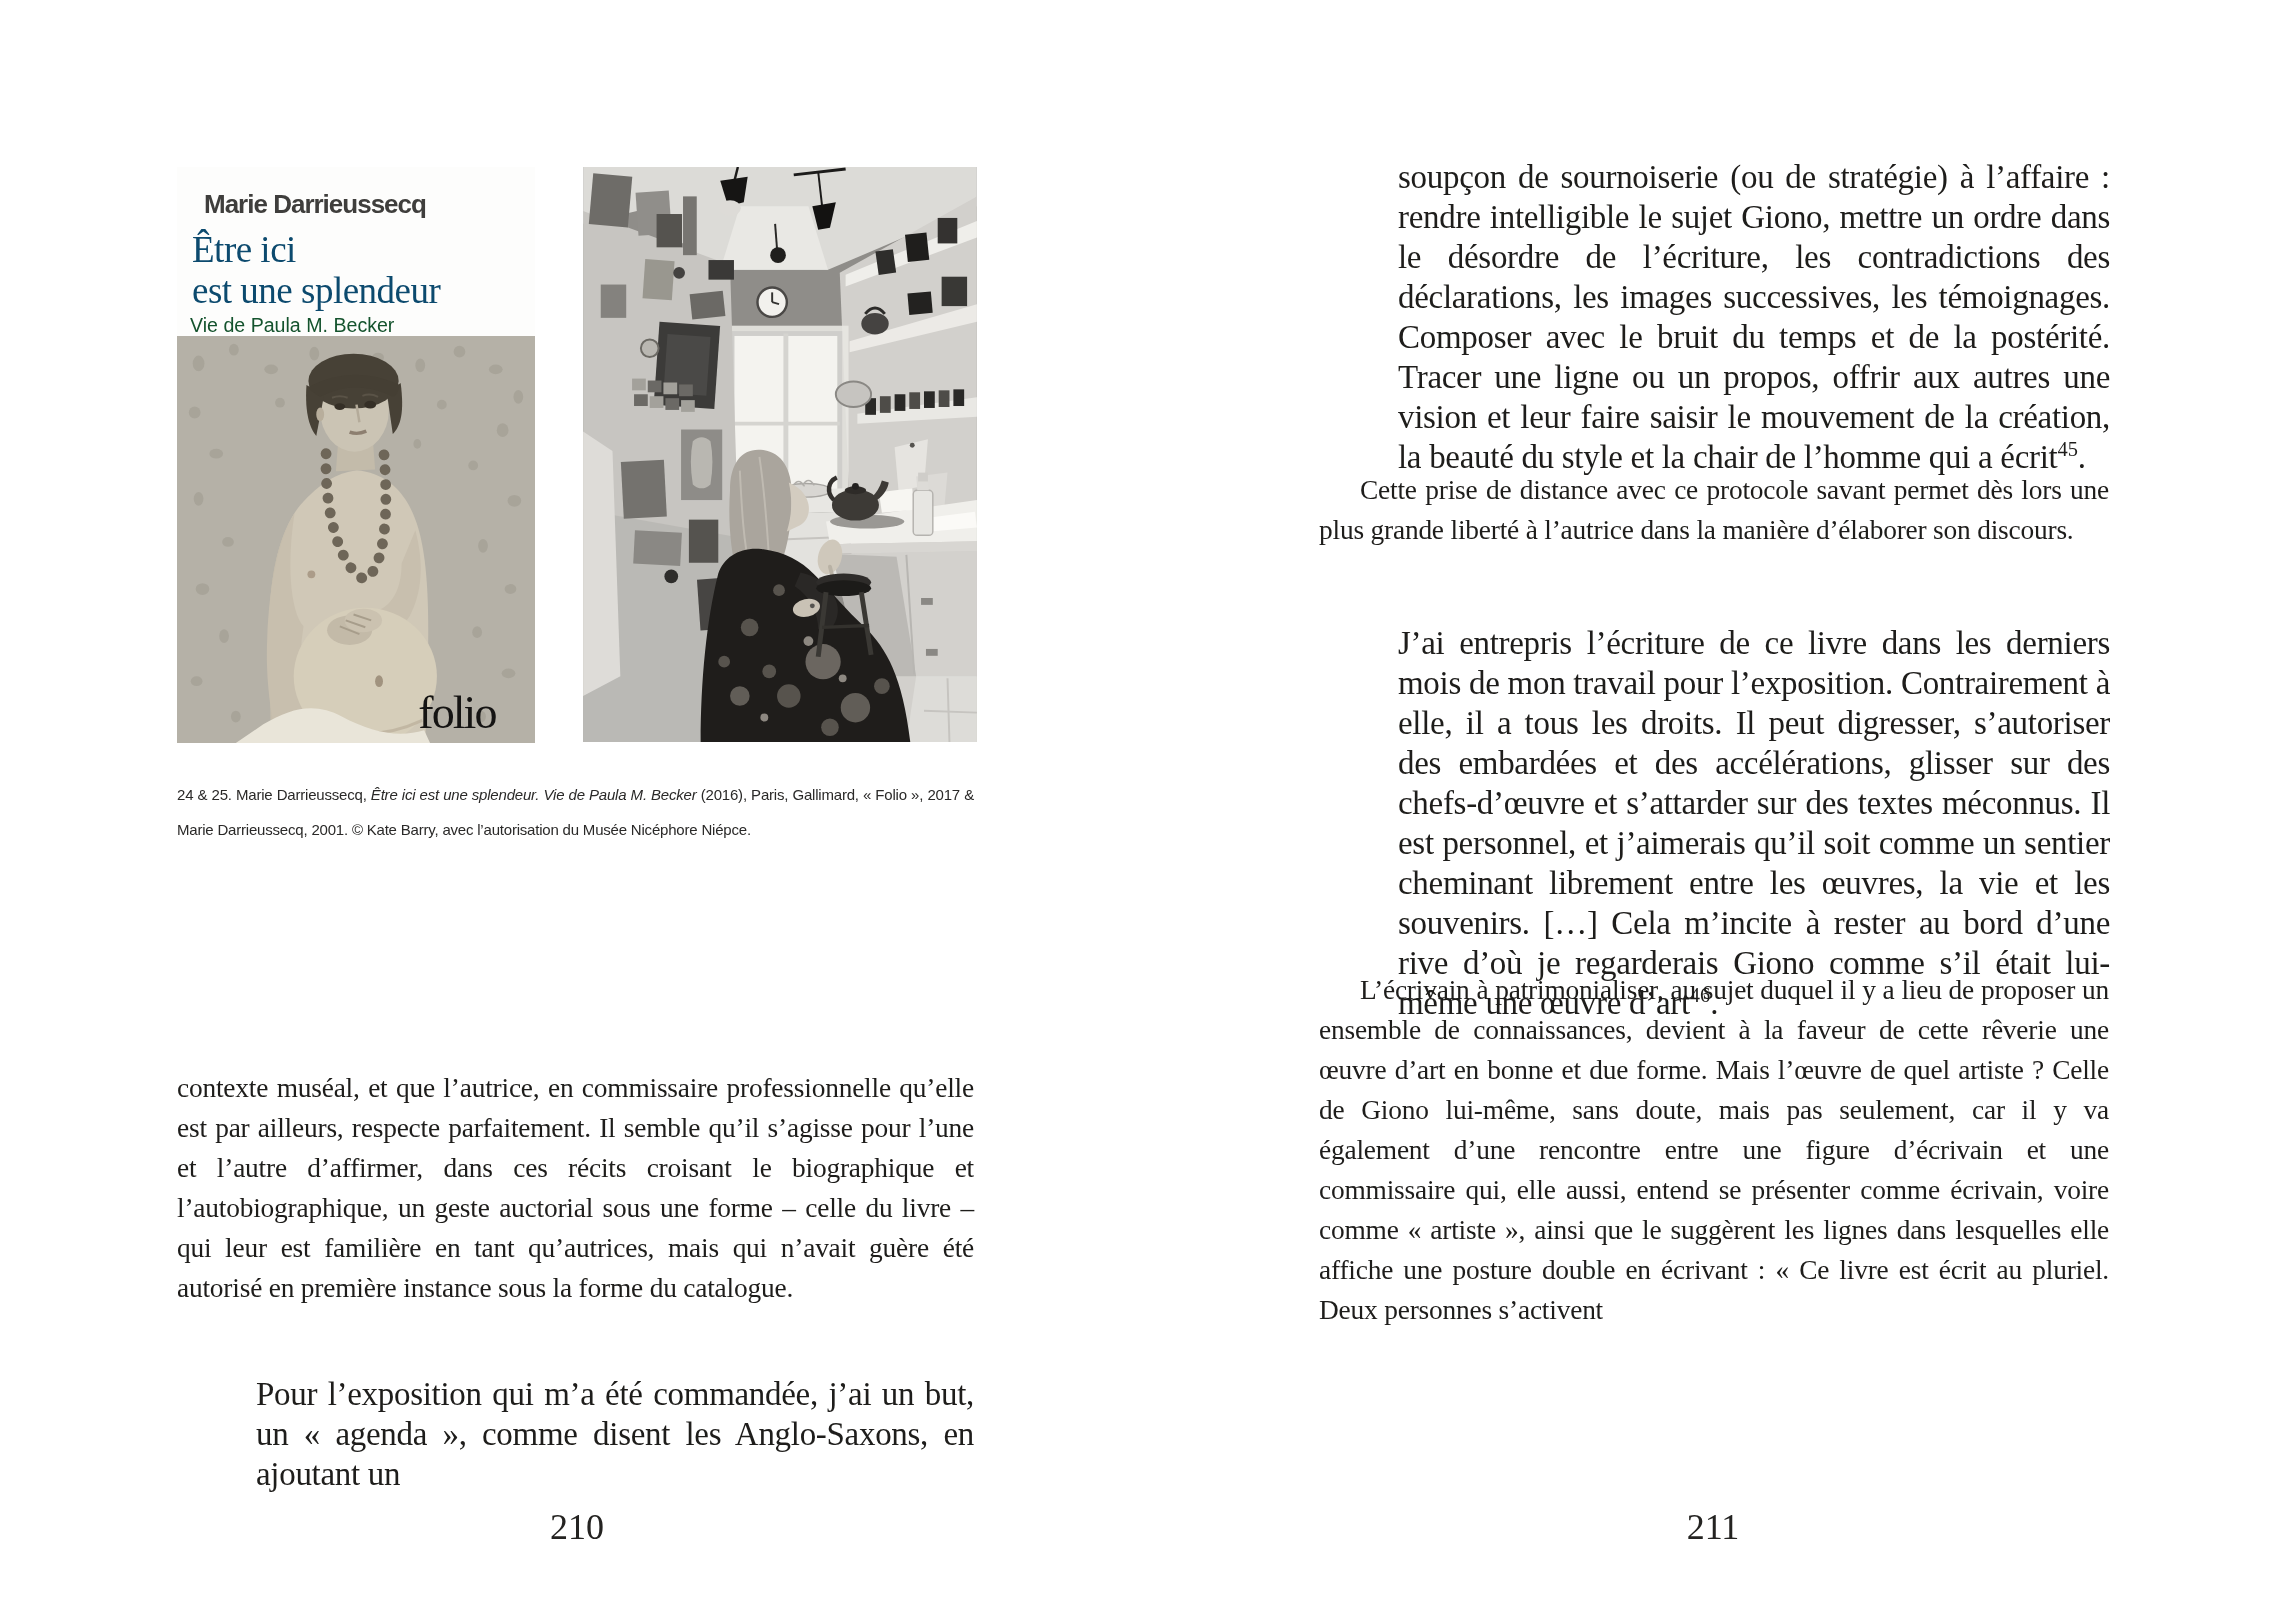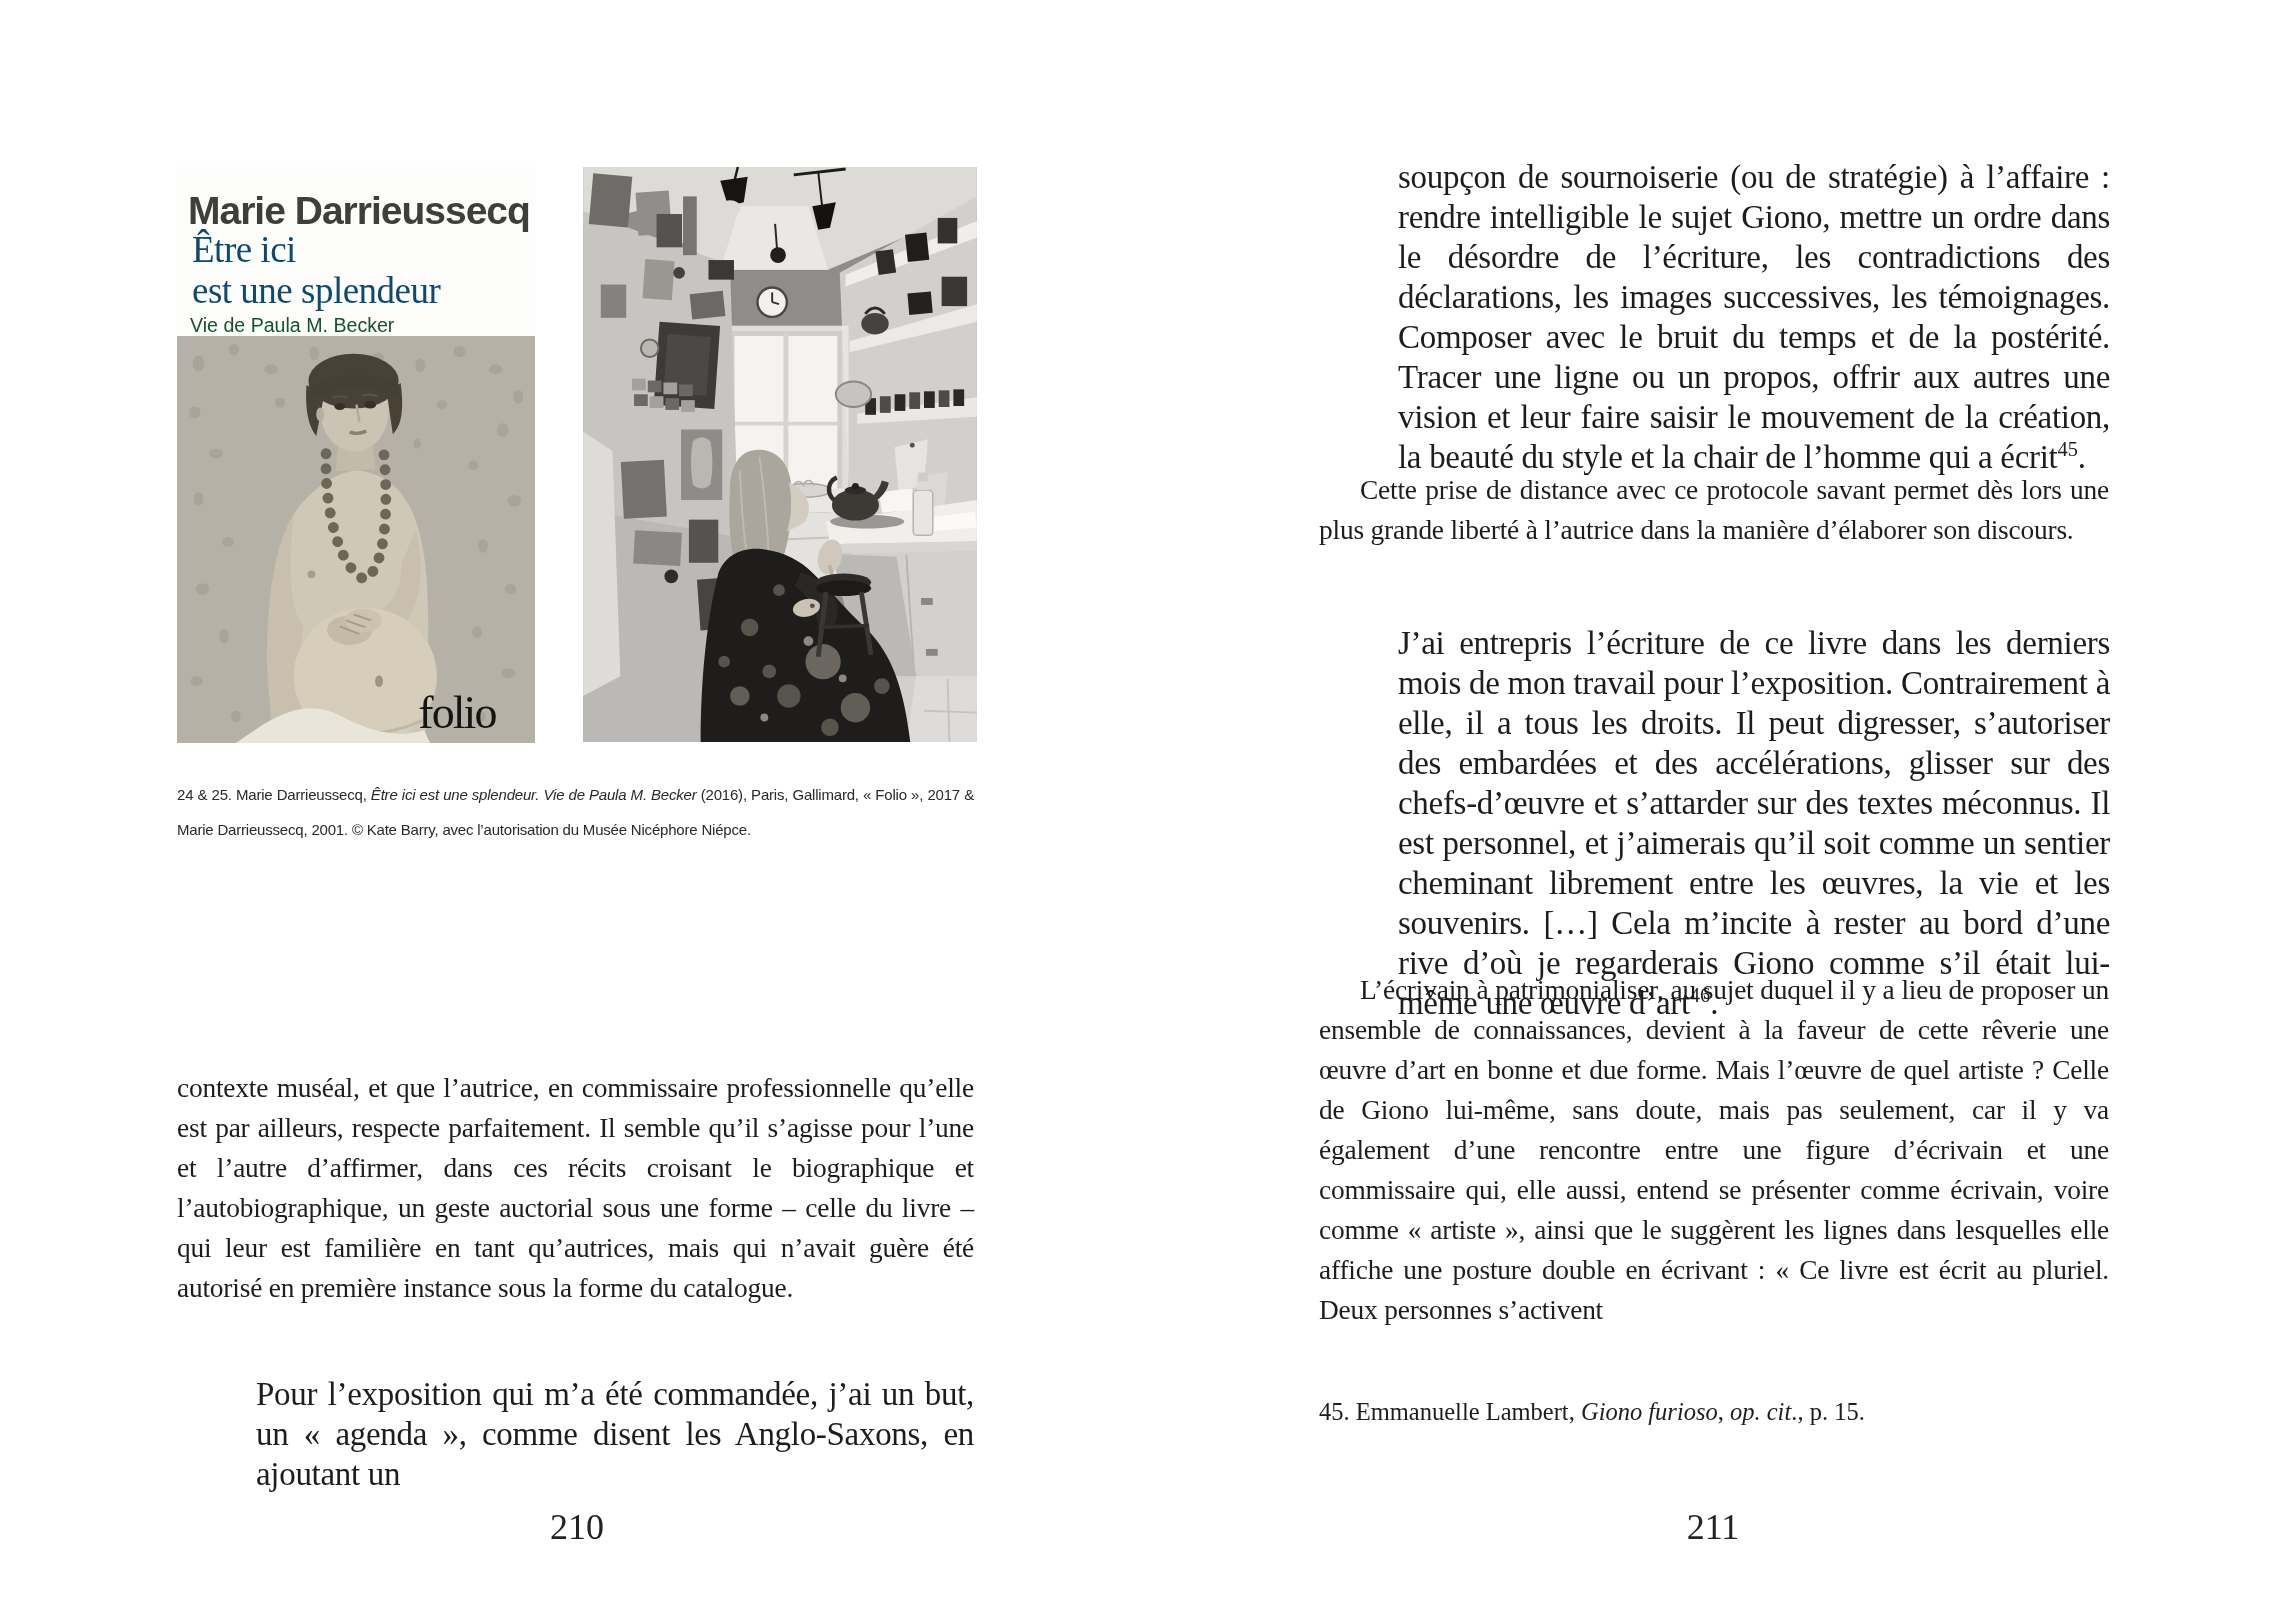--- a/index.html
+++ b/index.html
@@ -37,23 +37,23 @@
   .p1 { left:1319px; top:470px;  width:790px; }
   .q2 { left:1398px; top:623px;  width:712px; }
   .p2 { left:1319px; top:970px;  width:790px; }
   .footnotes { position:absolute; left:1319px; top:1392px; width:790px; }
   .footnote { font-size:24.5px; line-height:39px; color:#1e1d1b; }
   .footnote i { font-style:italic; }
   .pagenum-right { left:1654px; top:1506px; }
   
   .cover { position:absolute; left:177px; top:167px; width:358px; height:575px; background:#fdfdfc; }
   .cover-author {
-    position:absolute; left:11px; top:21.6px;
+    position:absolute; left:27px; top:21.6px;
     font-family:"Liberation Sans","DejaVu Sans",sans-serif; font-weight:bold;
-    font-size:39px; letter-spacing:-1px; color:#3f3e3c; white-space:nowrap;
+    font-size:26px; letter-spacing:-1px; color:#3f3e3c; white-space:nowrap;
   }
   .cover-title { position:absolute; left:15px; font-size:37px; color:#0c4a6e; letter-spacing:-0.5px; white-space:nowrap; }
   .cover-title.t1 { top:61px; }
   .cover-title.t2 { top:102px; }
   .cover-subtitle {
     position:absolute; left:13px; top:147px;
     font-family:"Liberation Sans","DejaVu Sans",sans-serif; font-weight:normal;
     font-size:19.6px; color:#14532d; white-space:nowrap;
   }
   .cover-painting { position:absolute; left:0; top:169px; width:358px; height:407px; display:block; }
@@ -344,20 +344,19 @@
 
     <p class="quote q1"><span>soupçon de sournoiserie (ou de stratégie) à l’affaire&nbsp;: rendre intelligible le sujet Giono, mettre un ordre dans le désordre de l’écriture, les contradictions des déclarations, les images successives, les témoignages. Composer avec le bruit du temps et de la postérité. Tracer une ligne ou un propos, offrir aux autres une vision et leur faire saisir le mouvement de la création, la beauté du style et la chair de l’homme qui a écrit</span><sup class="noteref">45</sup><span>.</span></p>
 
     <p class="body-par indent p1">Cette prise de distance avec ce protocole savant permet dès lors une plus grande liberté à l’autrice dans la manière d’élaborer son discours.</p>
 
     <p class="quote q2"><span>J’ai entrepris l’écriture de ce livre dans les derniers mois de mon travail pour l’exposition. Contrairement à elle, il a tous les droits. Il peut digresser, s’autoriser des embardées et des accélérations, glisser sur des chefs-d’œuvre et s’attarder sur des textes méconnus. Il est personnel, et j’aimerais qu’il soit comme un sentier cheminant librement entre les œuvres, la vie et les souvenirs. […] Cela m’incite à rester au bord d’une rive d’où je regarderais Giono comme s’il était lui-même une œuvre d’art</span><sup class="noteref">46</sup><span>.</span></p>
 
     <p class="body-par indent p2">L’écrivain à patrimonialiser, au sujet duquel il y a lieu de proposer un ensemble de connaissances, devient à la faveur de cette rêverie une œuvre d’art en bonne et due forme. Mais l’œuvre de quel artiste&nbsp;? Celle de Giono lui-même, sans doute, mais pas seulement, car il y va également d’une rencontre entre une figure d’écrivain et une commissaire qui, elle aussi, entend se présenter comme écrivain, voire comme «&nbsp;artiste&nbsp;», ainsi que le suggèrent les lignes dans lesquelles elle affiche une posture double en écrivant&nbsp;: «&nbsp;Ce livre est écrit au pluriel. Deux personnes s’activent</p>
 
     <div class="footnotes">
-      <p class="footnote"><span>45. Emmanuelle Lambert, </span><i>Giono furioso</i><span>, </span><i>op. cit</i><span>., p. 15.</span></p>
     </div>
 
     <div class="pagenum pagenum-right">211</div>
   </section>
 
 </div>
 
 
 </body></html>

